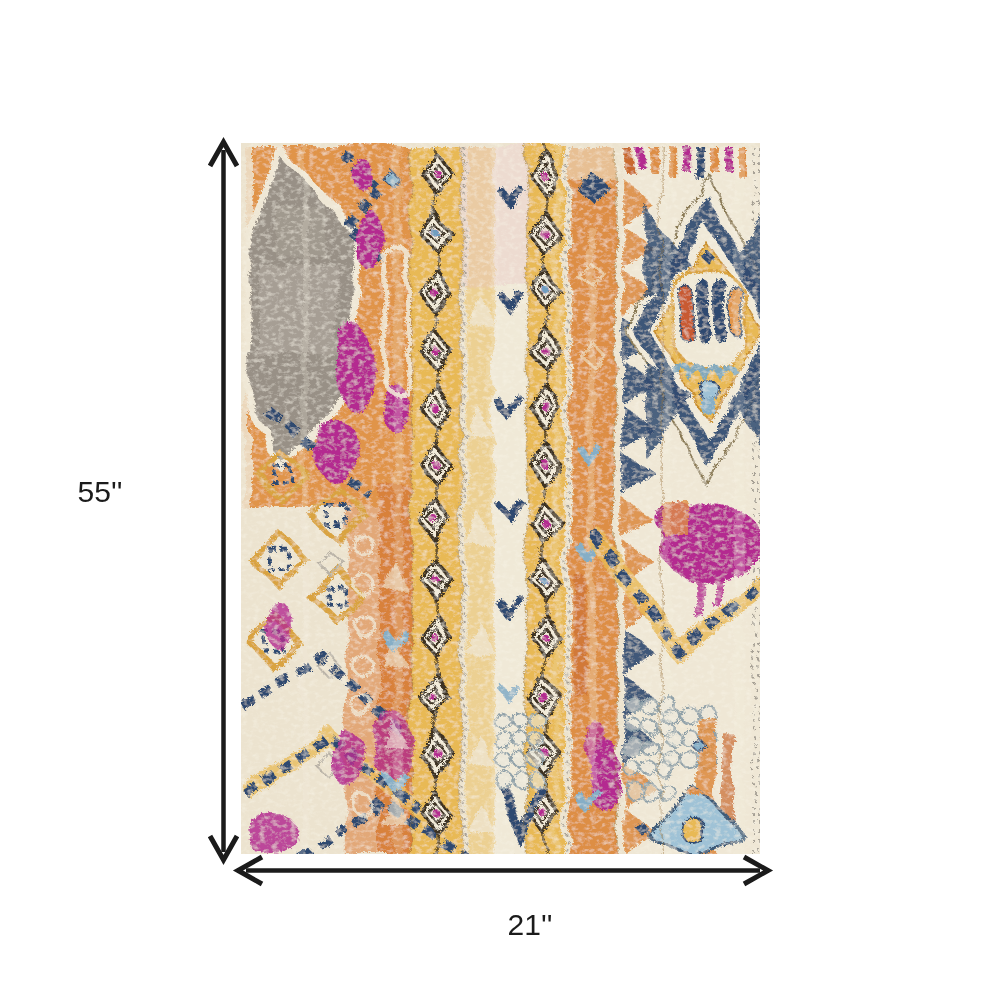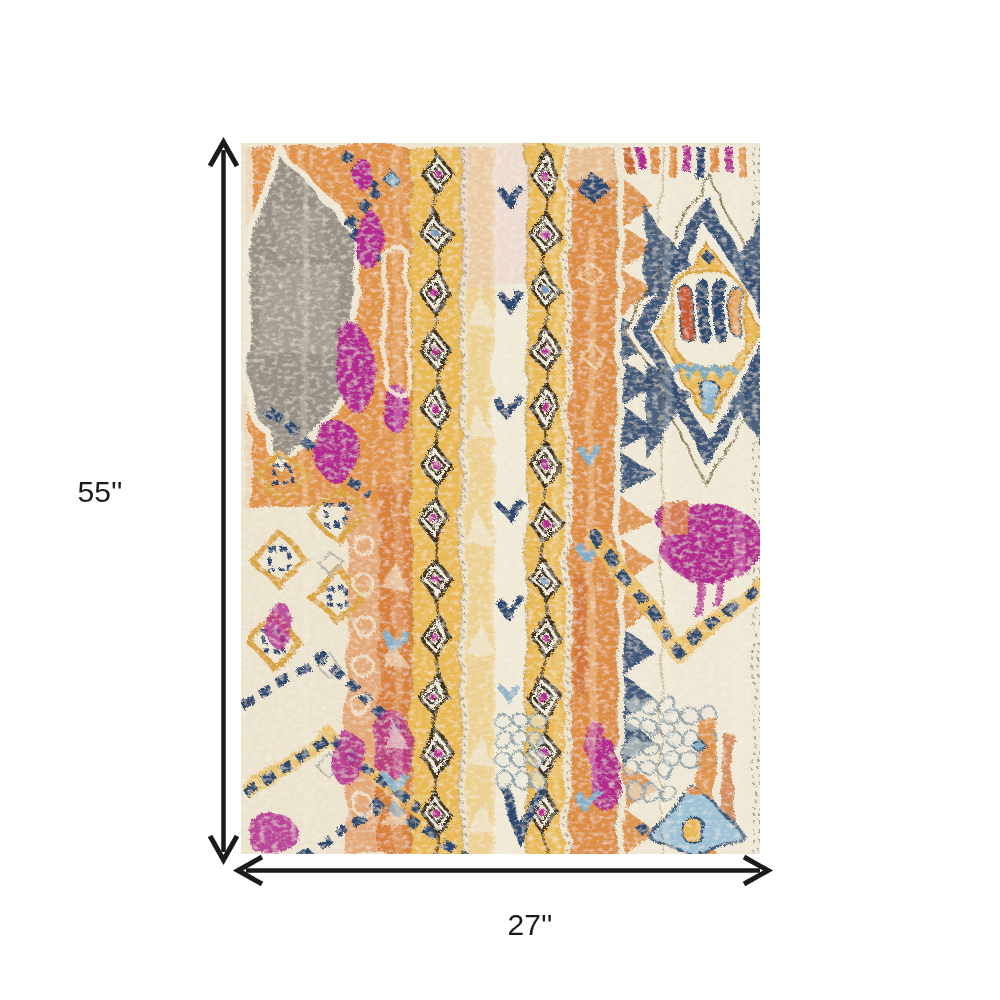--- a/index.html
+++ b/index.html
@@ -323,15 +323,15 @@
       <path d="M210,836 L223.5,860 L237,836" stroke-width="5"></path>
     </g>
     <g stroke="#1b1b1b" fill="none">
       <line x1="246" y1="870.5" x2="760" y2="870.5" stroke-width="4.5"></line>
       <path d="M262,857 L238,870.5 L262,884" stroke-width="5"></path>
       <path d="M744,857 L768,870.5 L744,884" stroke-width="5"></path>
     </g>
   </svg>
 
   <div class="dim-label h">55''</div>
-  <div class="dim-label w">27''</div>
+  <div class="dim-label w">21''</div>
 
 </div>
 
 </body></html>

